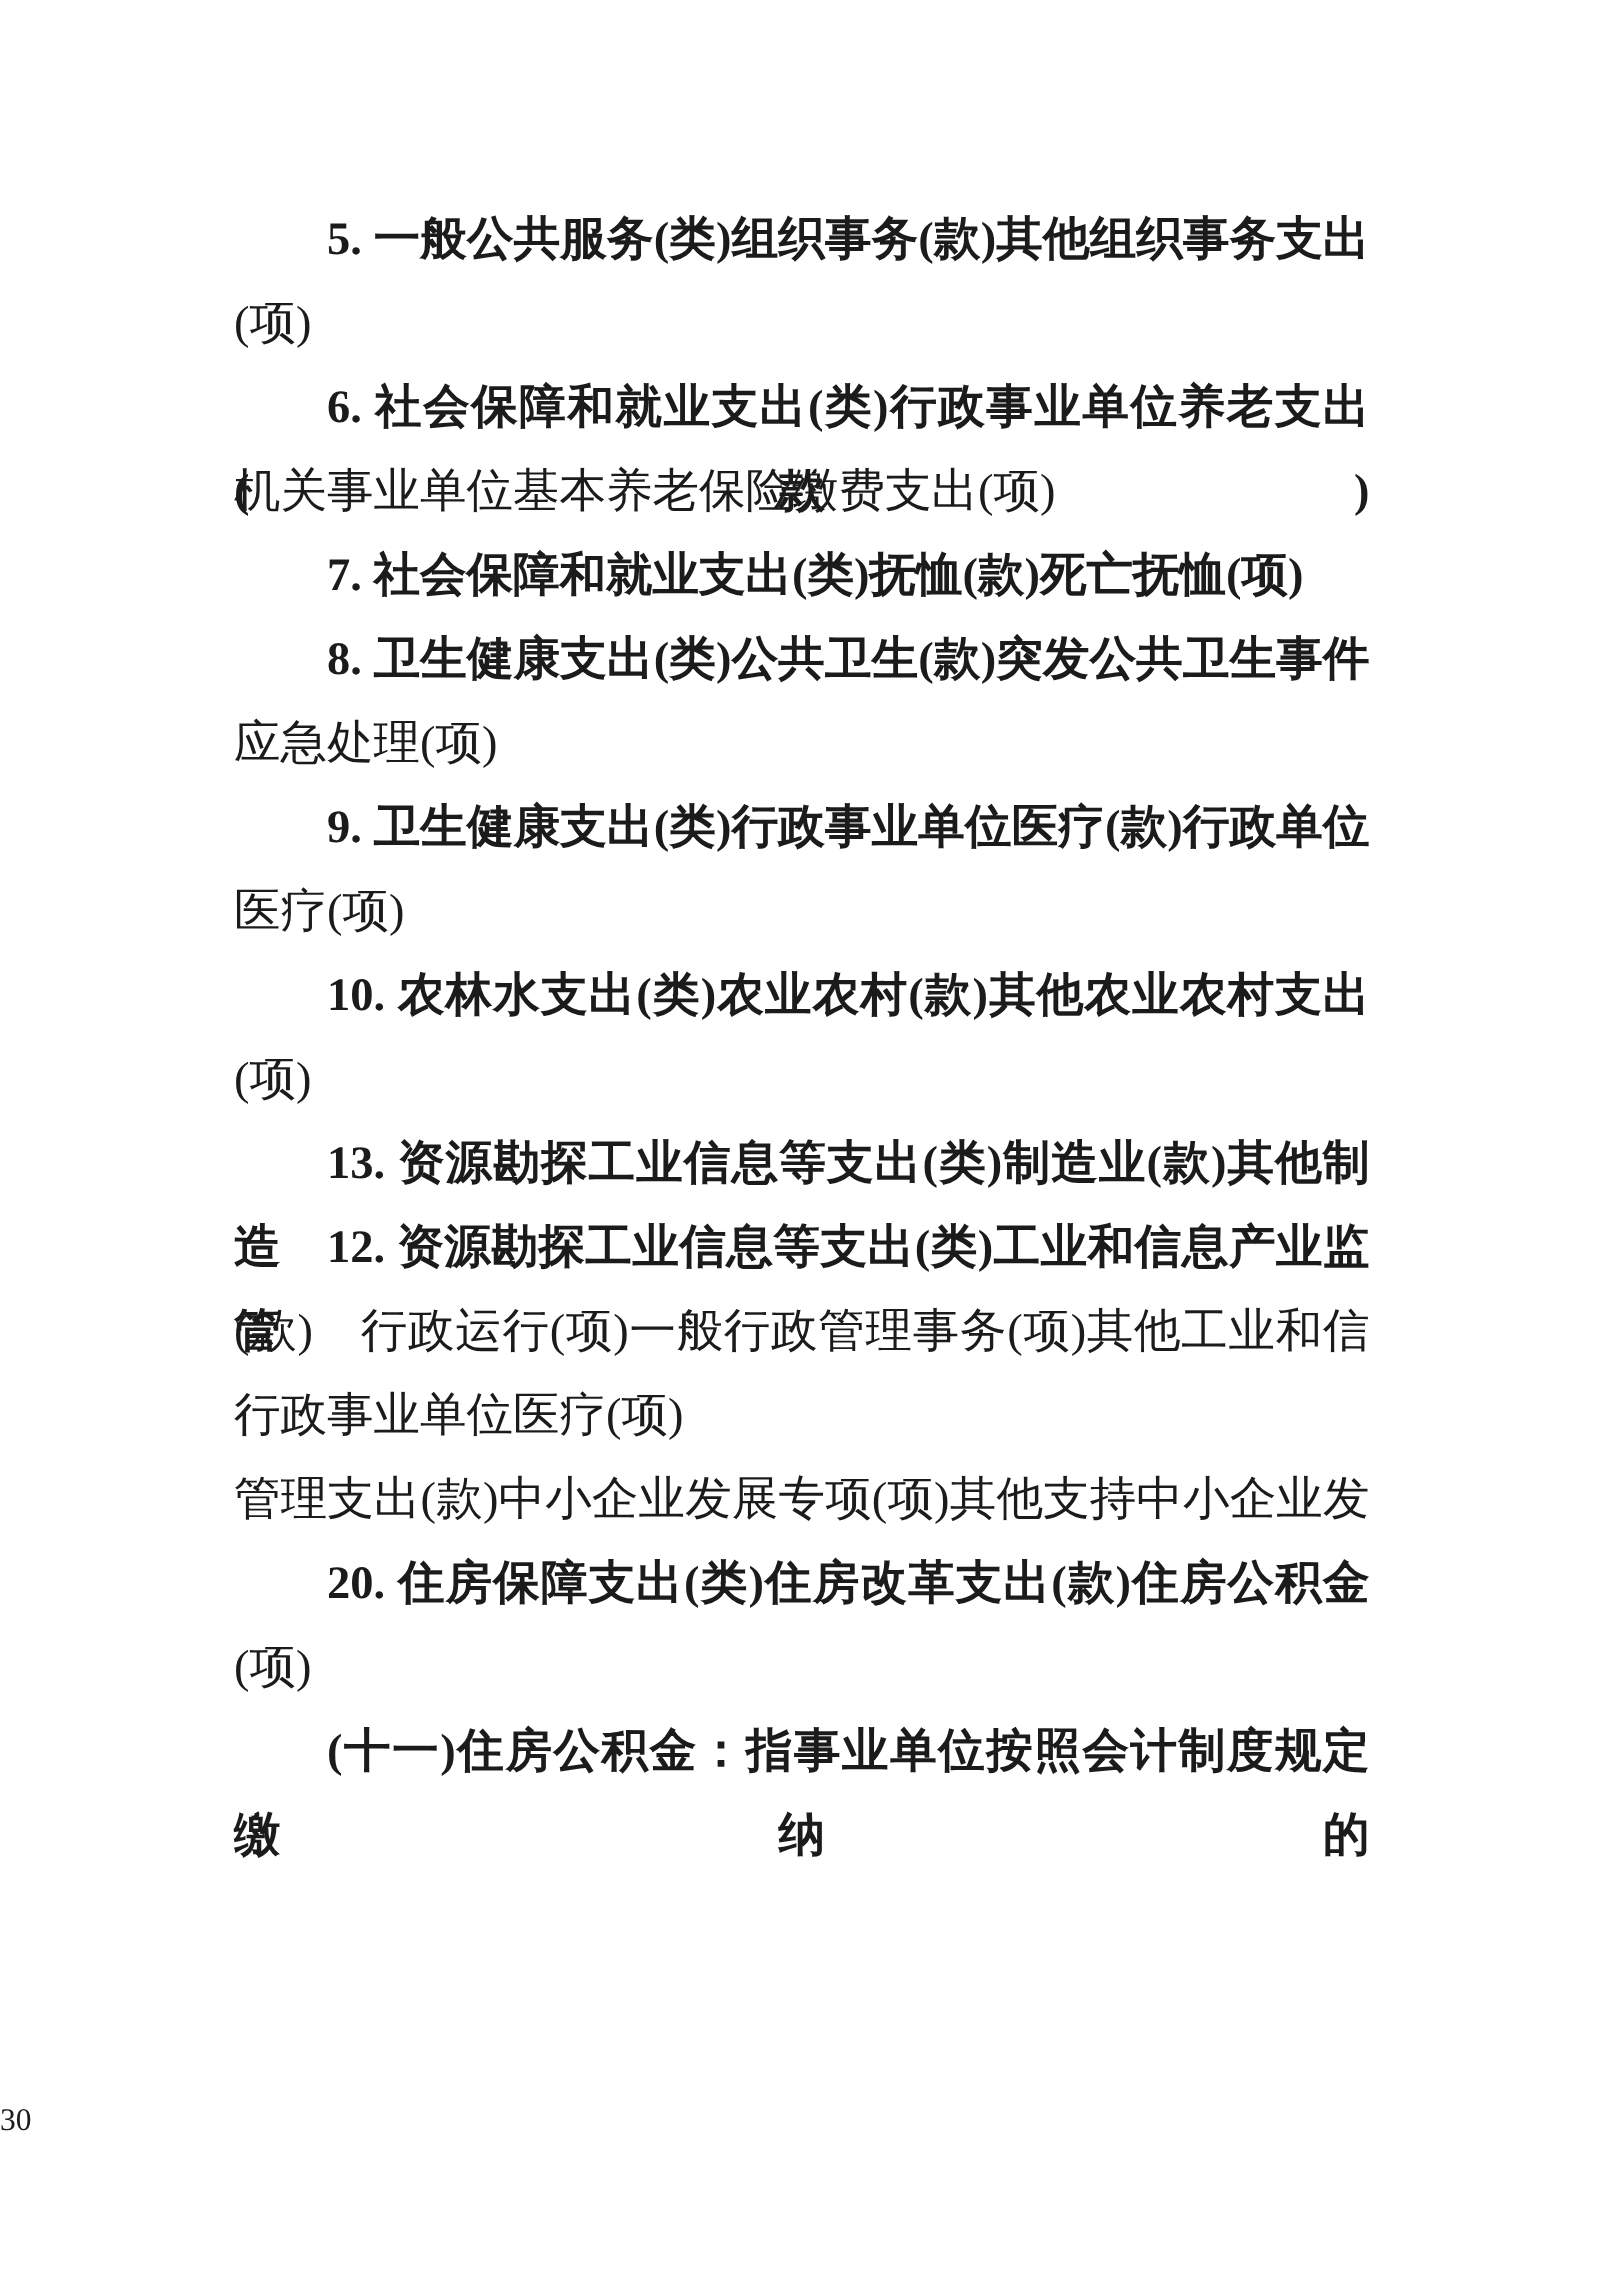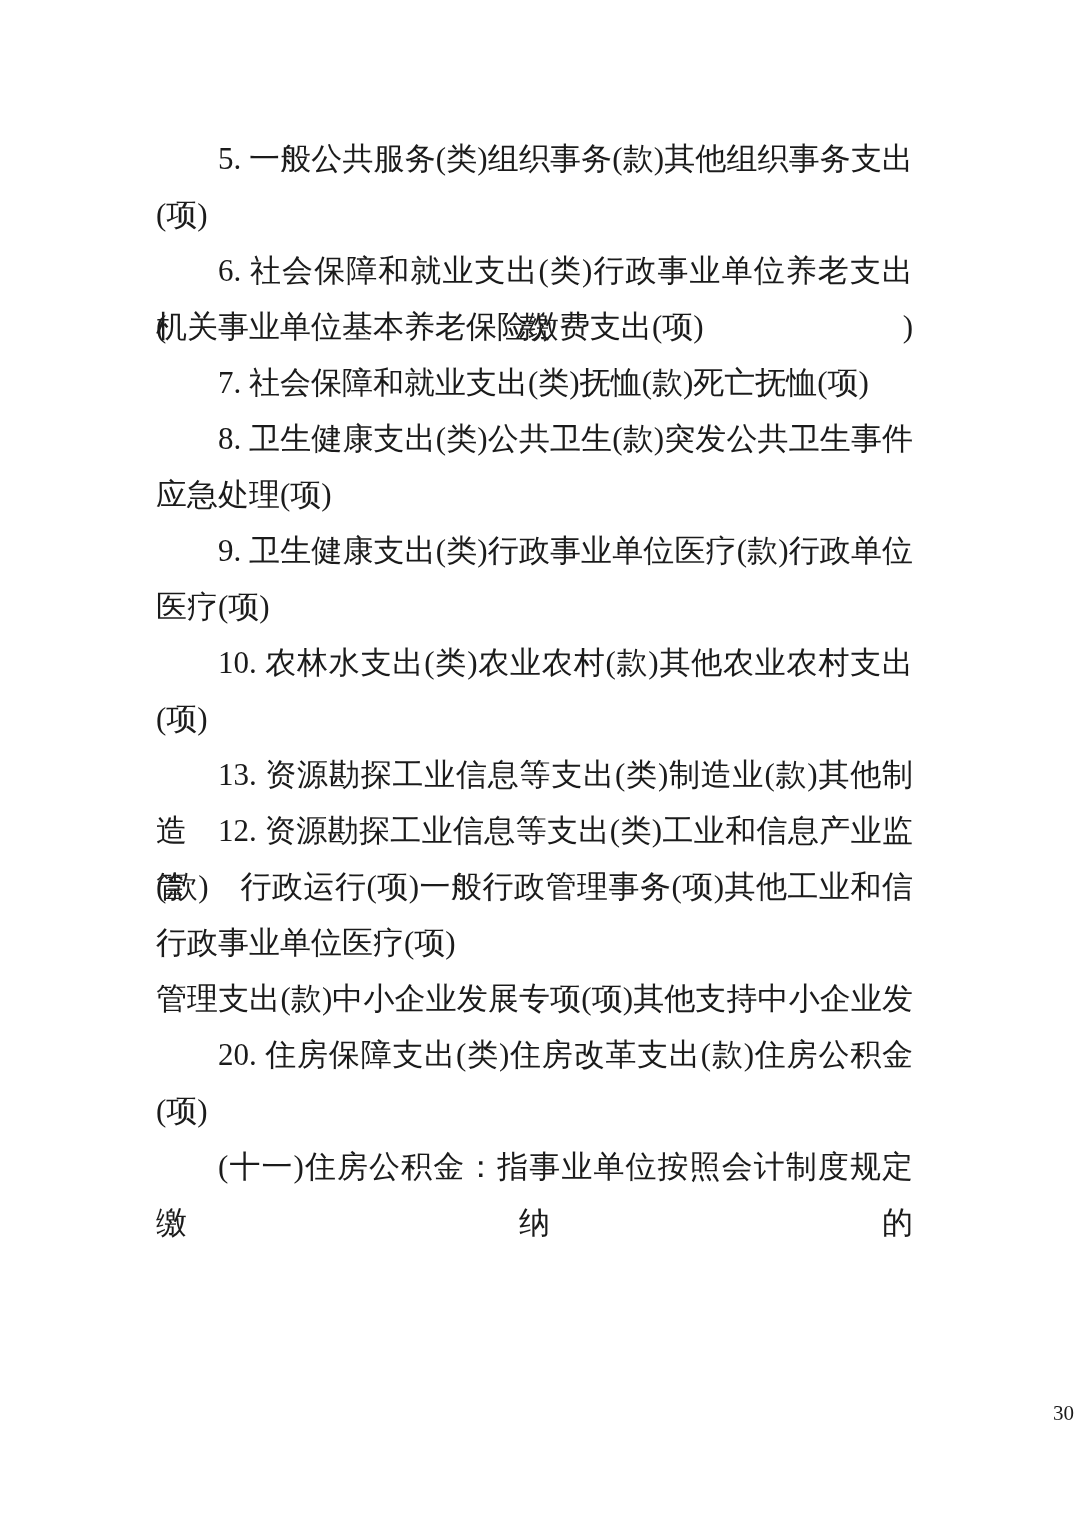--- a/index.html
+++ b/index.html
@@ -34,27 +34,28 @@
     text-align: left;
     overflow: visible;
   }
   .line.stretch {
     white-space: normal;
     text-align: justify;
     text-align-last: justify;
   }
   .line.first {
     text-indent: 2em;
+    font-weight: bold;
   }
   .page-footer {
     position: absolute;
     left: 0;
     top: 1398px;
     width: 100%;
-    text-align: right;
+    text-align: left;
     font-size: 21px;
     line-height: 30px;
     color: #1b1b1b;
   }
 </style>
 </head>
 <body>
 
 <div class="page">
   <div class="text-block">

